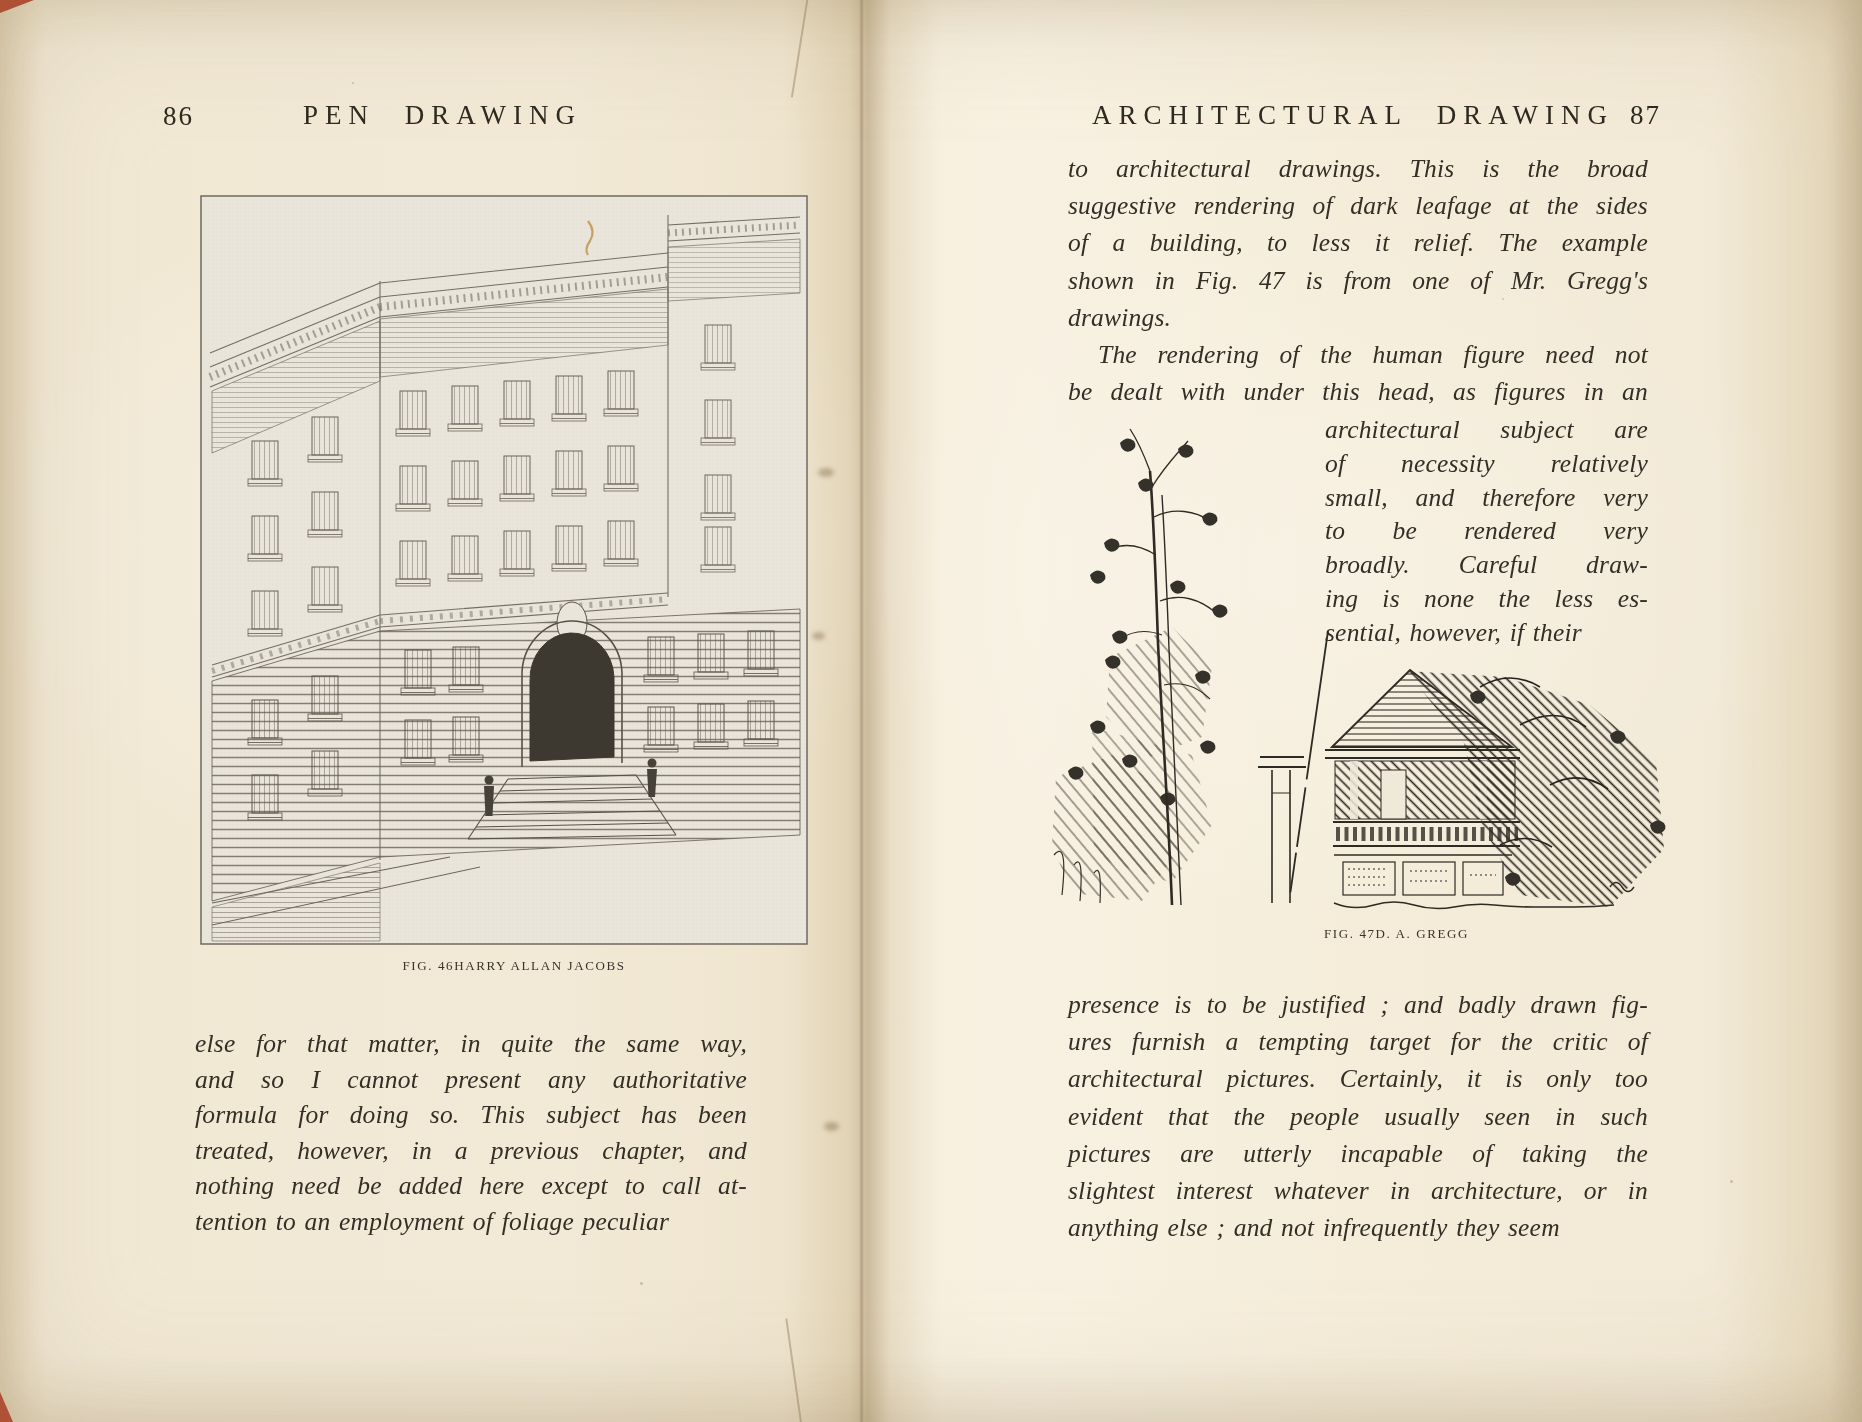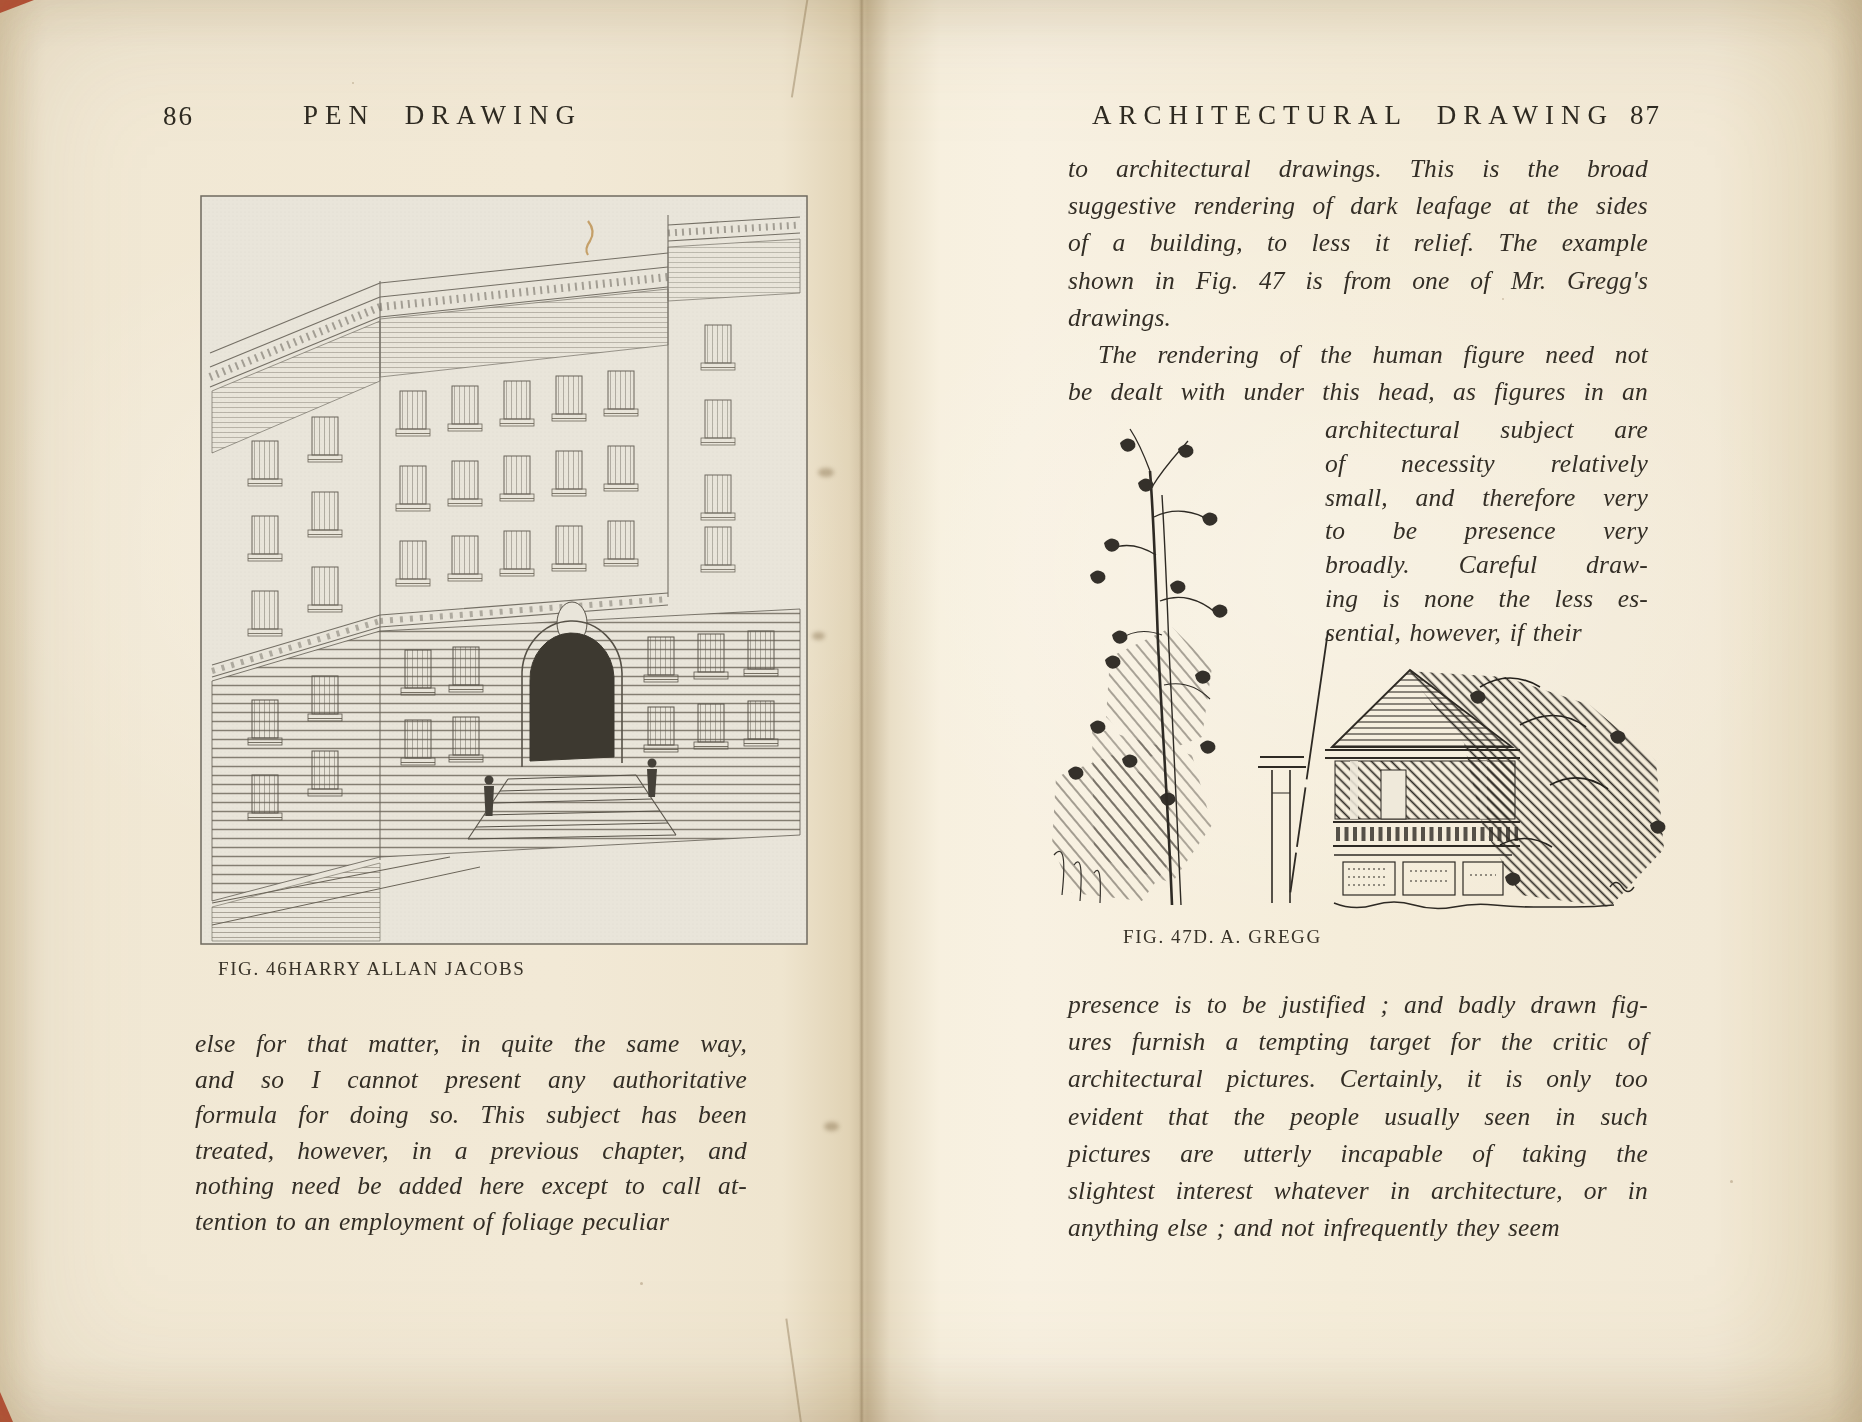--- a/index.html
+++ b/index.html
@@ -32,22 +32,22 @@
 
   .para{position:absolute;font-size:25.5px;word-spacing:2px;letter-spacing:.2px;font-style:italic;}
   .para .ln{text-align:justify;text-align-last:justify;}
   .para .ln.last{text-align-last:left;}
   .para .ln.indent{text-indent:30px;}
   .lp .ln{line-height:35.6px;}
   .rp .ln{line-height:37.2px;}
   .wrapcol .ln{line-height:33.8px;}
 
   .figbox{position:absolute;}
-  .caprow{position:absolute;display:flex;justify-content:flex-start;align-items:baseline;
-    font-size:19px;letter-spacing:1.6px;color:#393329;white-space:nowrap;}
+  .caprow{position:absolute;display:flex;justify-content:center;align-items:baseline;
+    font-size:13px;letter-spacing:1.6px;color:#393329;white-space:nowrap;}
 </style>
 </head>
 <body>
 
 <div class="spread">
 
   <div>
     <div class="hdr-num" style="left:163px;top:101px;">86</div>
     <div class="hdr-title" style="left:303px;top:100px;">PEN DRAWING</div>
 
@@ -221,21 +221,21 @@
 
     <div class="para rp" style="left:1068px;top:336px;width:580px;">
       <div class="ln indent">The rendering of the human figure need not</div>
       <div class="ln">be dealt with under this head, as figures in an</div>
     </div>
 
     <div class="para rp wrapcol" style="left:1325px;top:413px;width:323px;">
       <div class="ln">architectural subject are</div>
       <div class="ln">of necessity relatively</div>
       <div class="ln">small, and therefore very</div>
-      <div class="ln">to be presence very</div>
+      <div class="ln">to be rendered very</div>
       <div class="ln">broadly. Careful draw-</div>
       <div class="ln">ing is none the less es-</div>
       <div class="ln last">sential, however, if their</div>
     </div>
 
     <div class="figbox" style="left:1050px;top:425px;width:620px;height:495px;">
       <svg width="620" height="495" viewBox="0 0 620 495">
         <defs>
           <pattern id="h45" width="7" height="7" patternUnits="userSpaceOnUse" patternTransform="rotate(45)">
             <path d="M0,3.5 H7" stroke="#2e2a24" stroke-width="1.7"></path>

